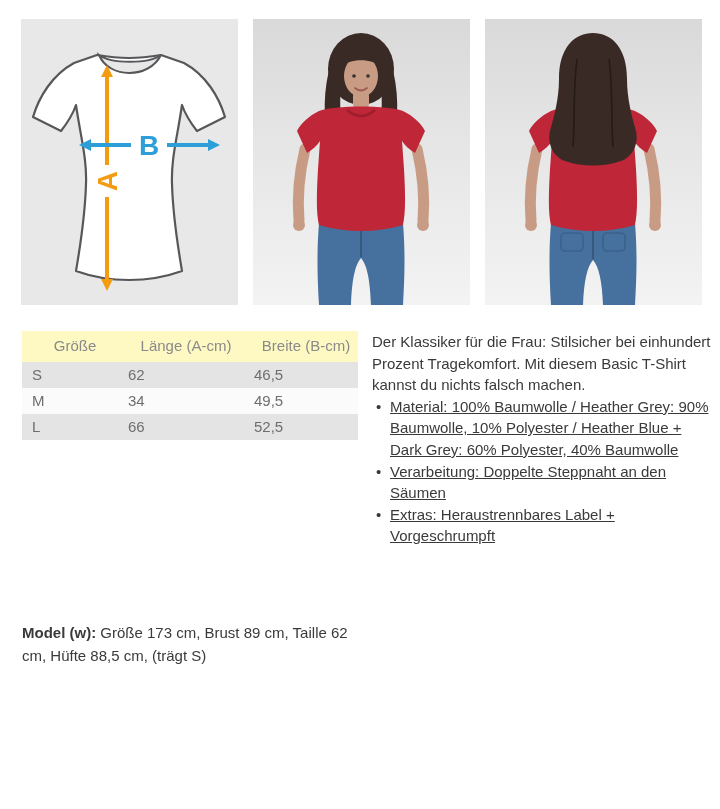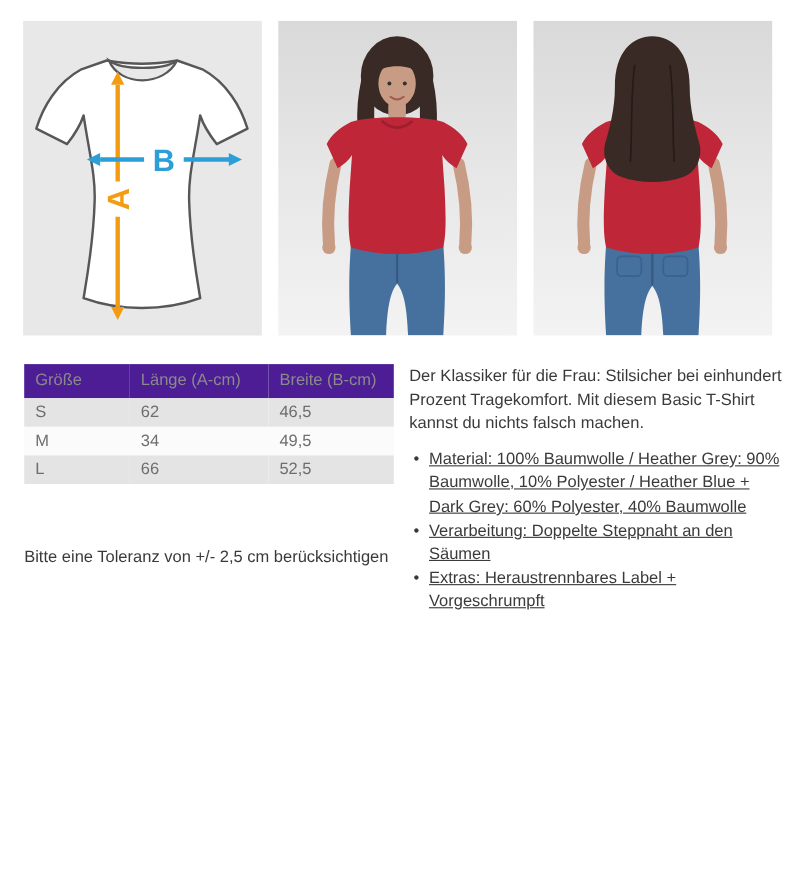--- a/index.html
+++ b/index.html
@@ -10,36 +10,36 @@
   }
   
   .gallery { position:absolute; left:21px; top:19px; width:681px; height:286px; display:flex; gap:15px; }
   .gallery-item { width:217px; height:286px; overflow:hidden; }
   .diagram-panel { background:#e8e8e8; }
   .photo-panel { background:linear-gradient(180deg,#d9d9d9 0%, #e6e6e6 45%, #f3f3f3 100%); }
   .gallery-item svg { display:block; width:217px; height:286px; }
 
   
   .size-table { position:absolute; left:22px; top:331px; width:336px; border-collapse:collapse; font-size:15px; }
-  .size-table th { font-weight:400; color:#8a8a8a; text-align:left; padding:6px 0 8px 10px; background:#4c1d95; }
+  .size-table th { font-weight:400; color:#8a8a8a; text-align:center; padding:6px 0 8px 10px; background:#fef9c3; }
   .size-table th:nth-child(1){ width:96px; }
   .size-table th:nth-child(2){ width:126px; }
   .size-table th:nth-child(3){ width:114px; }
   .size-table td { color:#6e6e6e; padding:4px 0 5px 10px; height:17px; }
   .size-table tbody tr:nth-child(odd){ background:#e4e4e4; }
   .size-table tbody tr:nth-child(even){ background:#fbfbfb; }
 
   .tolerance-note { position:absolute; left:22px; top:498px; font-size:15px; color:#3a3a3a; white-space:nowrap; }
 
   .model-info { position:absolute; left:22px; top:622px; width:348px; font-size:15px; line-height:1.5; color:#3a3a3a; }
   .model-info .bold { font-weight:700; }
 
   
   .description { position:absolute; left:372px; top:331px; width:341px; font-size:15px; line-height:1.44; color:#3a3a3a; }
-  .description .intro { margin-bottom:11px; }
+  .description .intro { }
   .description ul { list-style:none;text-decoration:underline; }
   .description li { position:relative; padding-left:18px; }
   .description li::before { content:"\2022"; position:absolute; left:4px; top:0; color:#3a3a3a; }
 </style>
 </head>
 <body>
 
 <div class="page">
 
   <div class="gallery">
@@ -166,22 +166,22 @@
           <td>49,5</td>
         </tr>
         <tr>
           <td>L</td>
           <td>66</td>
           <td>52,5</td>
         </tr>
       </tbody>
   </table>
 
-  <div class="tolerance-note">Bitte eine Toleranz von +/- 2,5 cm berücksichtigen</div>
 
+  <p class="model-info"><span class="bold">Model (w):</span> <span>Größe 173 cm, Brust 89 cm, Taille 62 cm, Hüfte 88,5 cm, (trägt S)</span></p>
 
   <div class="description">
     <p class="intro">Der Klassiker für die Frau: Stilsicher bei einhundert Prozent Tragekomfort. Mit diesem Basic T-Shirt kannst du nichts falsch machen.</p>
     <ul>
         <li>Material: 100% Baumwolle / Heather Grey: 90% Baumwolle, 10% Polyester / Heather Blue + Dark Grey: 60% Polyester, 40% Baumwolle</li>
         <li>Verarbeitung: Doppelte Steppnaht an den Säumen</li>
         <li>Extras: Heraustrennbares Label + Vorgeschrumpft</li>
       </ul>
   </div>
 

